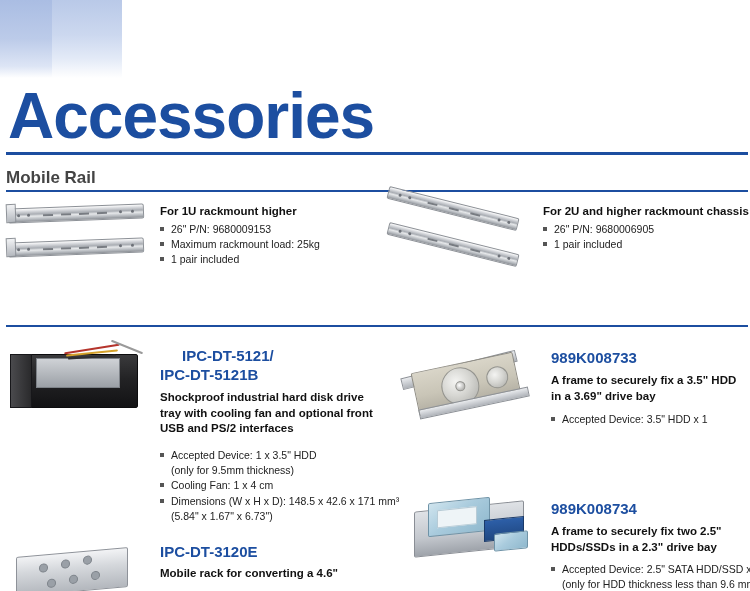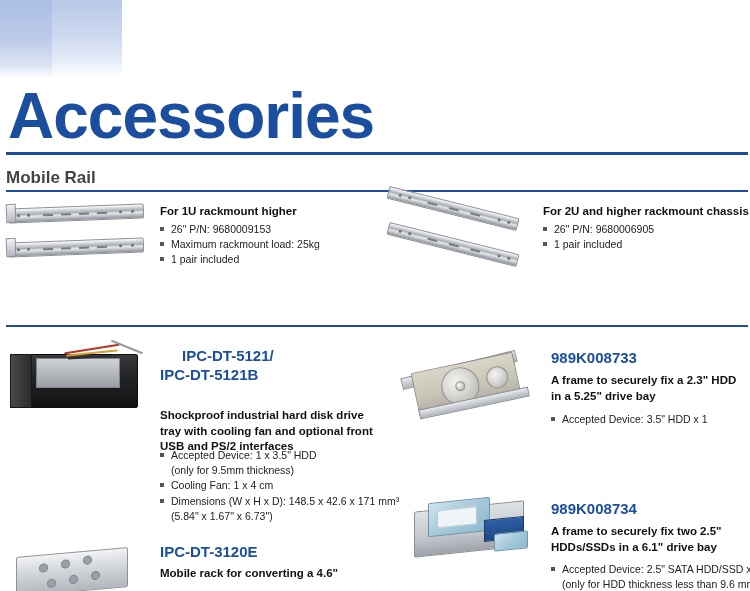--- a/index.html
+++ b/index.html
@@ -307,21 +307,21 @@
     <div class="chassis-face" style="left:4px; top:14px; width:22px; height:54px;"></div>
     <div class="chassis-drive" style="left:30px; top:18px; width:84px; height:30px;"></div>
     <div class="wire" style="left:58px; top:8px; width:56px; background:#b5342c; transform:rotate(-9deg);"></div>
     <div class="wire" style="left:60px; top:12px; width:52px; background:#d4a12a; transform:rotate(-6deg);"></div>
     <div class="wire" style="left:62px; top:16px; width:48px; background:#2f2f31; transform:rotate(-4deg);"></div>
     <div class="wire" style="left:104px; top:6px; width:34px; background:#9a9a9a; transform:rotate(22deg);"></div>
   </div>
 
   <div class="prod-title" style="left:160px; top:347px;margin-left:22px;">IPC-DT-5121/</div>
   <div class="prod-title" style="left:160px; top:366px;">IPC-DT-5121B</div>
-  <div class="prod-sub" style="left:160px; top:408px; width:218px;">Shockproof industrial hard disk drive tray with cooling fan and optional front USB and PS/2 interfaces</div>
+  <div class="prod-sub" style="left:160px; top:390px; width:218px;">Shockproof industrial hard disk drive tray with cooling fan and optional front USB and PS/2 interfaces</div>
   <ul class="bullets" style="left:160px; top:448px;">
     <li>Accepted Device: 1 x 3.5" HDD</li>
     <li class="nomark">(only for 9.5mm thickness)</li>
     <li>Cooling Fan: 1 x 4 cm</li>
     <li>Dimensions (W x H x D): 148.5 x 42.6 x 171 mm³</li>
     <li class="nomark">(5.84" x 1.67" x 6.73")</li>
   </ul>
 
   <div class="prod-title" style="left:160px; top:543px;">IPC-DT-3120E</div>
   <div class="prod-sub" style="left:160px; top:566px; width:220px;">Mobile rack for converting a 4.6"</div>
@@ -341,34 +341,34 @@
     <div class="frame-rail" style="left:2px; top:24px; width:118px; height:12px; transform:rotate(-14deg);"></div>
     <div class="hdd-body" style="left:16px; top:22px; width:104px; height:44px; transform:rotate(-12deg);">
       <div class="hdd-platter" style="left:26px; top:3px; width:38px; height:38px;"></div>
       <div class="hdd-spindle" style="left:40px; top:17px; width:10px; height:10px;"></div>
       <div class="hdd-platter" style="left:72px; top:10px; width:22px; height:22px;"></div>
     </div>
     <div class="frame-rail" style="left:20px; top:58px; width:112px; height:10px; transform:rotate(-12deg);"></div>
   </div>
 
   <div class="prod-title" style="left:551px; top:349px;">989K008733</div>
-  <div class="prod-sub" style="left:551px; top:373px; width:195px;">A frame to securely fix a 2.3" HDD in a 5.25" drive bay</div>
+  <div class="prod-sub" style="left:551px; top:373px; width:195px;">A frame to securely fix a 3.5" HDD in a 3.69" drive bay</div>
   <ul class="bullets" style="left:551px; top:412px;">
     <li>Accepted Device: 3.5" HDD x 1</li>
   </ul>
 
   <div class="img" style="left:410px; top:492px; width:130px; height:74px;">
     <div class="tray-box" style="left:4px; top:14px; width:110px; height:46px; transform:skewY(-6deg);"></div>
     <div class="ssd" style="left:18px; top:8px; width:62px; height:34px; transform:skewY(-6deg);">
       <div class="ssd-label" style="left:8px; top:7px; width:40px; height:18px;"></div>
     </div>
     <div class="pcb" style="left:74px; top:26px; width:40px; height:22px; transform:skewY(-6deg);"></div>
     <div class="ssd" style="left:84px; top:40px; width:34px; height:18px; transform:skewY(-6deg);"></div>
   </div>
 
   <div class="prod-title" style="left:551px; top:500px;">989K008734</div>
-  <div class="prod-sub" style="left:551px; top:524px; width:198px;">A frame to securely fix two 2.5" HDDs/SSDs in a 6.1" drive bay</div>
+  <div class="prod-sub" style="left:551px; top:524px; width:198px;">A frame to securely fix two 2.5" HDDs/SSDs in a 2.3" drive bay</div>
   <ul class="bullets" style="left:551px; top:562px;">
     <li>Accepted Device: 2.5" SATA HDD/SSD x 2</li>
     <li class="nomark">(only for HDD thickness less than 9.6 mm)</li>
   </ul>
 
 </div>
 
 </body></html>

